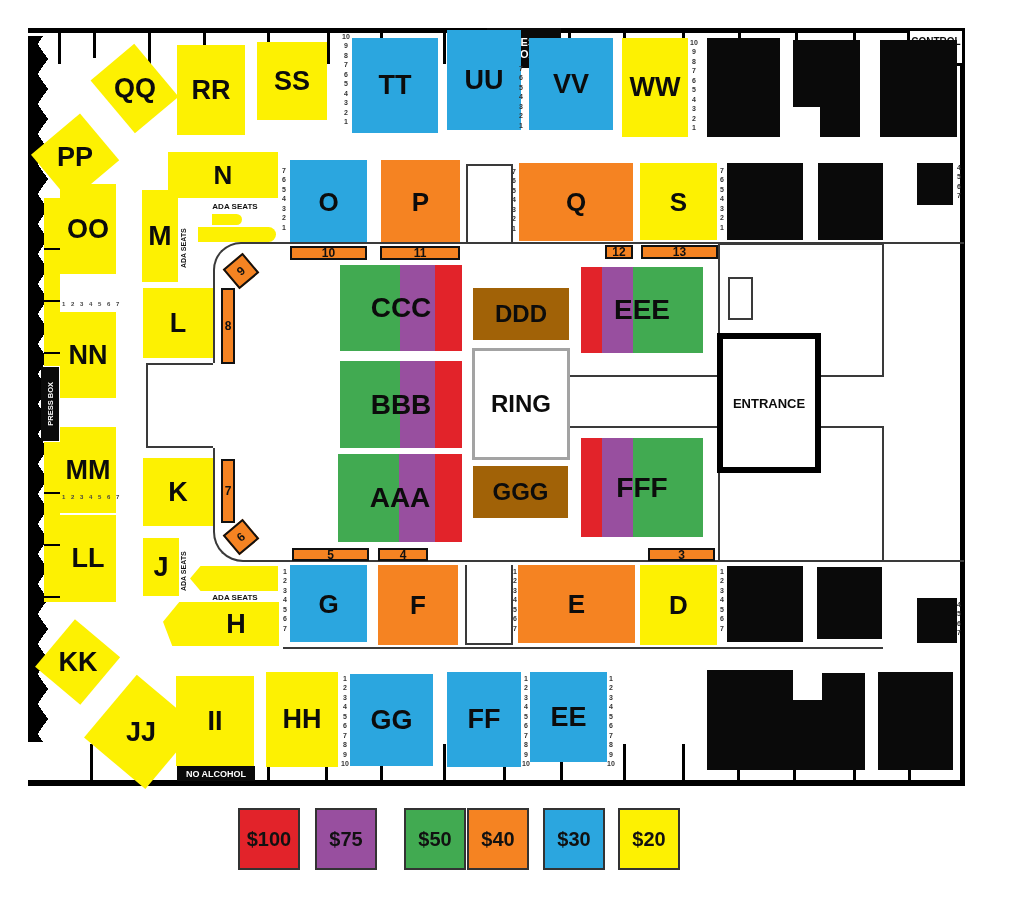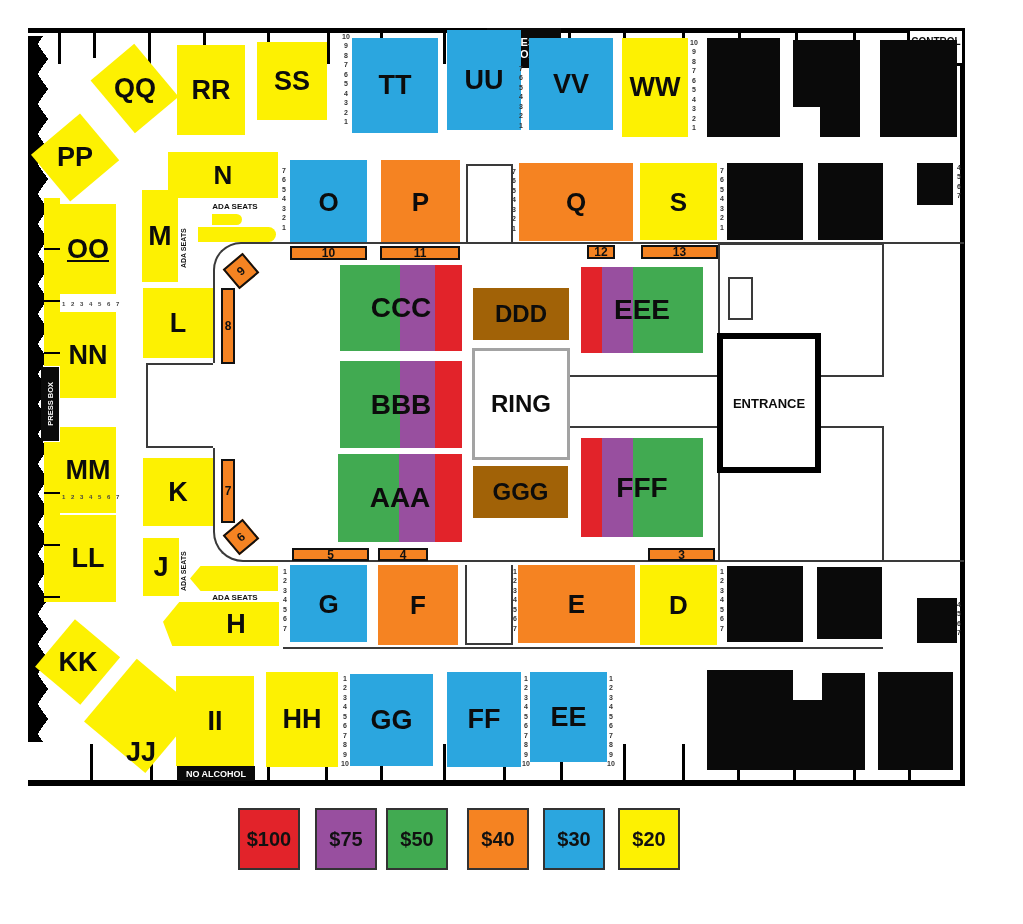--- a/index.html
+++ b/index.html
@@ -119,21 +119,21 @@
   <div class="sec c-yellow f26" style="left:640px;top:163px;width:77px;height:77px;">S</div>
 
   <div class="sec c-black" style="left:727px;top:163px;width:76px;height:77px;"></div>
   <div class="sec c-black" style="left:818px;top:163px;width:65px;height:77px;"></div>
   <div class="sec c-black" style="left:917px;top:163px;width:36px;height:42px;"></div>
 
   <div class="sec angled f27" style="left:36px;top:120px;width:78px;height:74px;">
     <div class="bg c-yellow rot-l"></div>
     <span class="lbl">PP</span>
   </div>
-  <div class="sec c-yellow f27" style="left:60px;top:204px;width:56px;height:90px;text-decoration:underline;">OO</div>
+  <div class="sec c-yellow f27" style="left:60px;top:184px;width:56px;height:90px;">OO</div>
   <div class="sec c-yellow f27" style="left:60px;top:312px;width:56px;height:86px;">NN</div>
   <div class="sec c-yellow f27" style="left:60px;top:427px;width:56px;height:86px;">MM</div>
   <div class="sec c-yellow f27" style="left:60px;top:515px;width:56px;height:87px;">LL</div>
   <div class="sec angled f27" style="left:42px;top:624px;width:72px;height:76px;">
     <div class="bg c-yellow rot-r"></div>
     <span class="lbl">KK</span>
   </div>
 
   <div class="strip" style="top:198px;height:168px;"></div>
   <div class="roombox" style="left:41px;top:367px;width:18px;height:74px;">
@@ -179,39 +179,39 @@
   <div class="sec c-red f24" style="left:473px;top:288px;width:96px;height:52px;">DDD</div>
   <div class="sec f24" style="left:472px;top:348px;width:98px;height:112px;background:#fff;border:3px solid #a3a3a3;box-sizing:border-box;">RING</div>
   <div class="sec c-red f24" style="left:473px;top:466px;width:95px;height:52px;">GGG</div>
   <div class="sec stripe-rpg f28" style="left:581px;top:267px;width:122px;height:86px;">EEE</div>
   <div class="sec stripe-rpg f28" style="left:581px;top:438px;width:122px;height:99px;">FFF</div>
 
   <div class="sec border-thick" style="left:717px;top:333px;width:104px;height:140px;font-size:13px;">ENTRANCE</div>
 
   <div class="bar" style="left:290px;top:246px;width:77px;height:14px;">10</div>
   <div class="bar" style="left:380px;top:246px;width:80px;height:14px;">11</div>
-  <div class="bar" style="left:587px;top:245px;width:28px;height:14px;">12</div>
+  <div class="bar" style="left:605px;top:245px;width:28px;height:14px;">12</div>
   <div class="bar" style="left:641px;top:245px;width:77px;height:14px;">13</div>
   <div class="bar diamond" style="left:228px;top:258px;width:26px;height:26px;">9</div>
   <div class="bar" style="left:221px;top:288px;width:14px;height:76px;">8</div>
   <div class="bar" style="left:221px;top:459px;width:14px;height:64px;">7</div>
   <div class="bar diamond" style="left:228px;top:524px;width:26px;height:26px;">6</div>
   <div class="bar" style="left:292px;top:548px;width:77px;height:13px;">5</div>
   <div class="bar" style="left:378px;top:548px;width:50px;height:13px;">4</div>
   <div class="bar" style="left:648px;top:548px;width:67px;height:13px;">3</div>
 
   <div class="sec c-blue f26" style="left:290px;top:565px;width:77px;height:77px;">G</div>
   <div class="sec c-orange f26" style="left:378px;top:565px;width:80px;height:80px;">F</div>
   <div class="sec c-orange f26" style="left:518px;top:565px;width:117px;height:78px;">E</div>
   <div class="sec c-yellow f26" style="left:640px;top:565px;width:77px;height:80px;">D</div>
   <div class="sec c-black" style="left:727px;top:566px;width:76px;height:76px;"></div>
   <div class="sec c-black" style="left:817px;top:567px;width:65px;height:72px;"></div>
   <div class="sec c-black" style="left:917px;top:598px;width:40px;height:45px;"></div>
 
-  <div class="sec angled f27" style="left:92px;top:666px;width:98px;height:100px;align-items:flex-end;">
+  <div class="sec angled f27" style="left:92px;top:682px;width:98px;height:100px;">
     <div class="bg c-yellow rot-r"></div>
     <span class="lbl">JJ</span>
   </div>
   <div class="sec c-yellow f27" style="left:176px;top:676px;width:78px;height:90px;">II</div>
   <div class="sec c-yellow f27" style="left:266px;top:672px;width:72px;height:95px;">HH</div>
   <div class="sec c-blue f27" style="left:350px;top:674px;width:83px;height:92px;">GG</div>
   <div class="sec c-blue f27" style="left:447px;top:672px;width:74px;height:95px;">FF</div>
   <div class="sec c-blue f27" style="left:530px;top:672px;width:77px;height:90px;">EE</div>
   <div class="sec c-black" style="left:707px;top:670px;width:86px;height:100px;"></div>
   <div class="sec c-black" style="left:822px;top:673px;width:43px;height:27px;"></div>
@@ -327,21 +327,21 @@
 8
 9
 10</div>
 
   <div class="legend-swatch" style="left: 238px; top: 808px; background: rgb(226, 35, 42);">
     <span>$100</span>
   </div>
   <div class="legend-swatch" style="left: 315px; top: 808px; background: rgb(152, 79, 159);">
     <span>$75</span>
   </div>
-  <div class="legend-swatch" style="left: 386px; top: 808px; background: rgb(65, 170, 81);">
+  <div class="legend-swatch" style="left: 404px; top: 808px; background: rgb(65, 170, 81);">
     <span>$50</span>
   </div>
   <div class="legend-swatch" style="left: 467px; top: 808px; background: rgb(245, 131, 34);">
     <span>$40</span>
   </div>
   <div class="legend-swatch" style="left: 543px; top: 808px; background: rgb(43, 166, 223);">
     <span>$30</span>
   </div>
   <div class="legend-swatch" style="left: 618px; top: 808px; background: rgb(253, 241, 2);">
     <span>$20</span>

